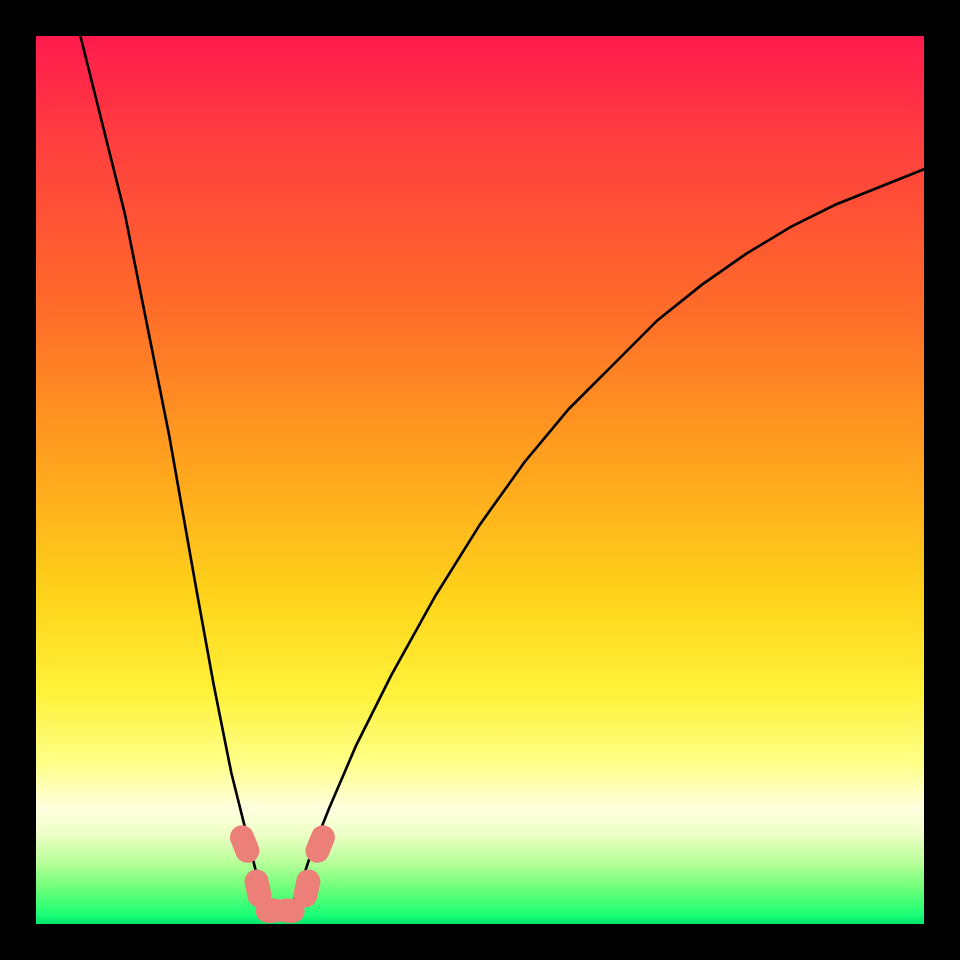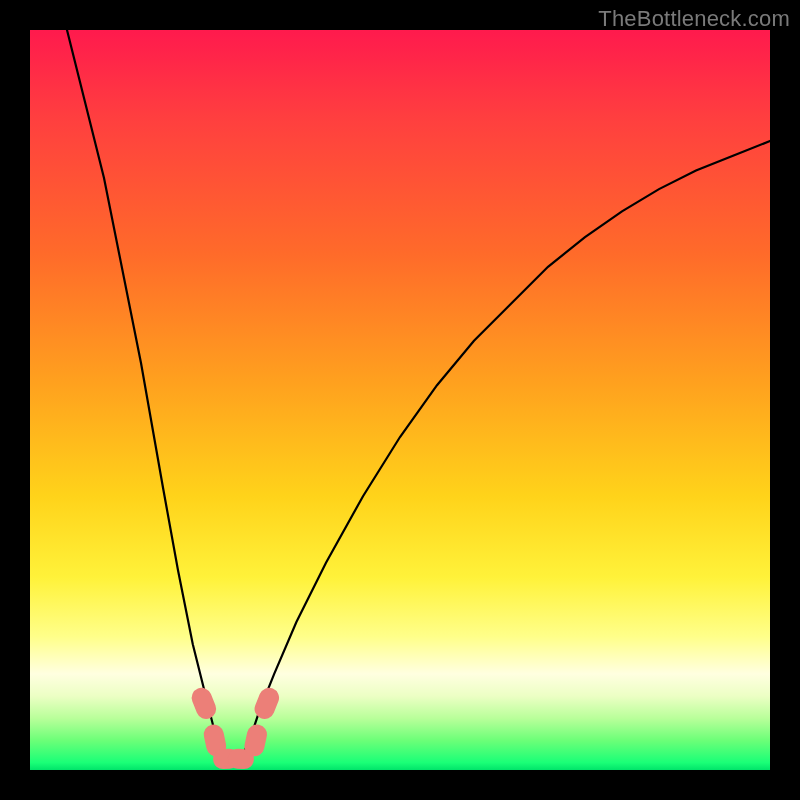--- a/index.html
+++ b/index.html
@@ -75,14 +75,13 @@
     <g id="markers-group">
         <rect x="163.90" y="657.40" width="20" height="32" rx="10" ry="10" fill="#ec7f78" transform="rotate(-22 173.90 673.40)"></rect>
         <rect x="175.00" y="694.40" width="20" height="32" rx="10" ry="10" fill="#ec7f78" transform="rotate(-12 185.00 710.40)"></rect>
         <rect x="183.10" y="718.90" width="26" height="20" rx="10" ry="10" fill="#ec7f78" transform="rotate(-4 196.10 728.90)"></rect>
         <rect x="197.90" y="718.90" width="26" height="20" rx="10" ry="10" fill="#ec7f78" transform="rotate(4 210.90 728.90)"></rect>
         <rect x="215.70" y="694.40" width="20" height="32" rx="10" ry="10" fill="#ec7f78" transform="rotate(12 225.70 710.40)"></rect>
         <rect x="226.80" y="657.40" width="20" height="32" rx="10" ry="10" fill="#ec7f78" transform="rotate(22 236.80 673.40)"></rect>
       </g>
   </svg>
 
-  <div class="watermark">TheBottleneck.com</div>
 </div>
 
 </body></html>

